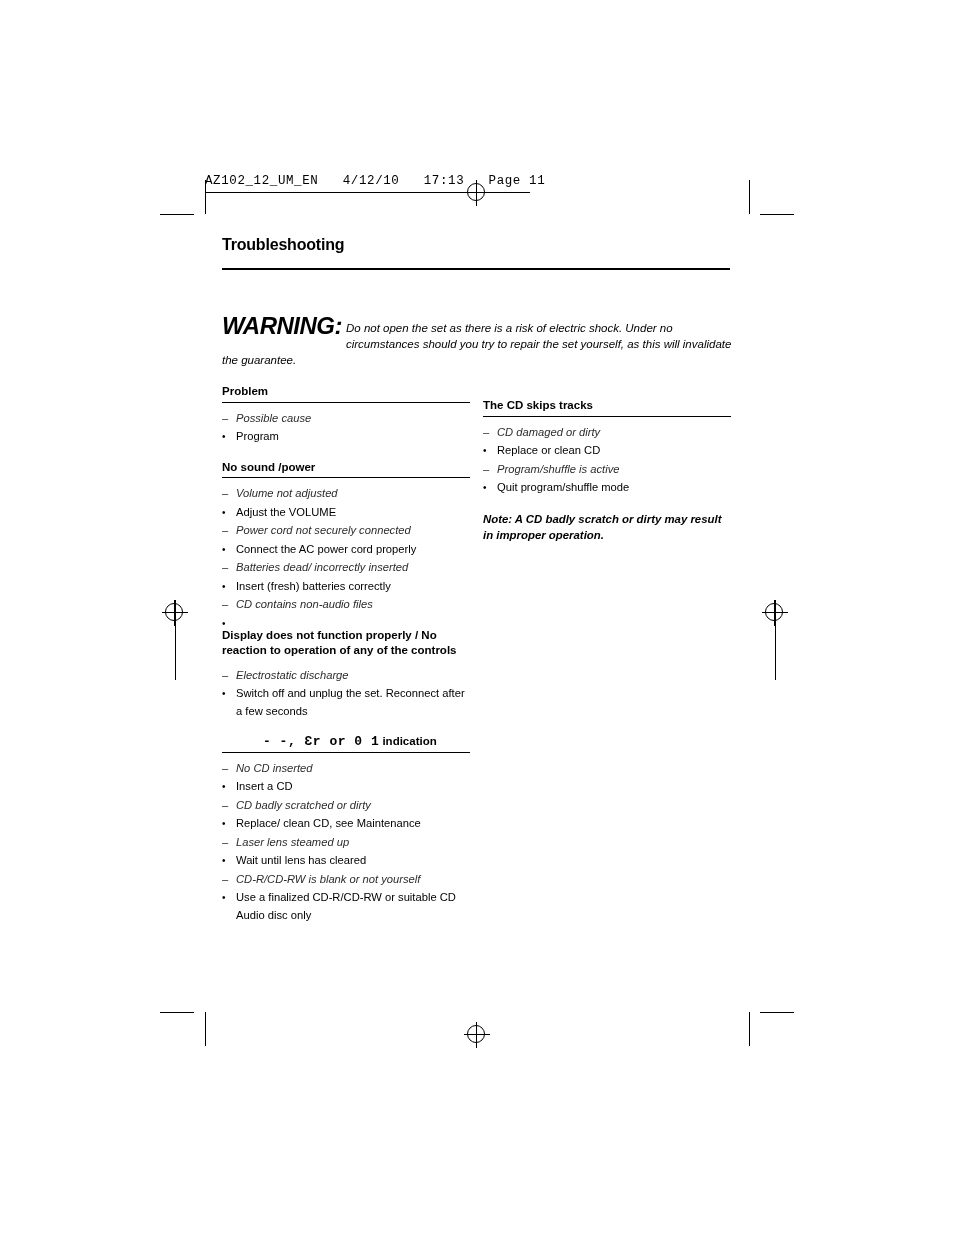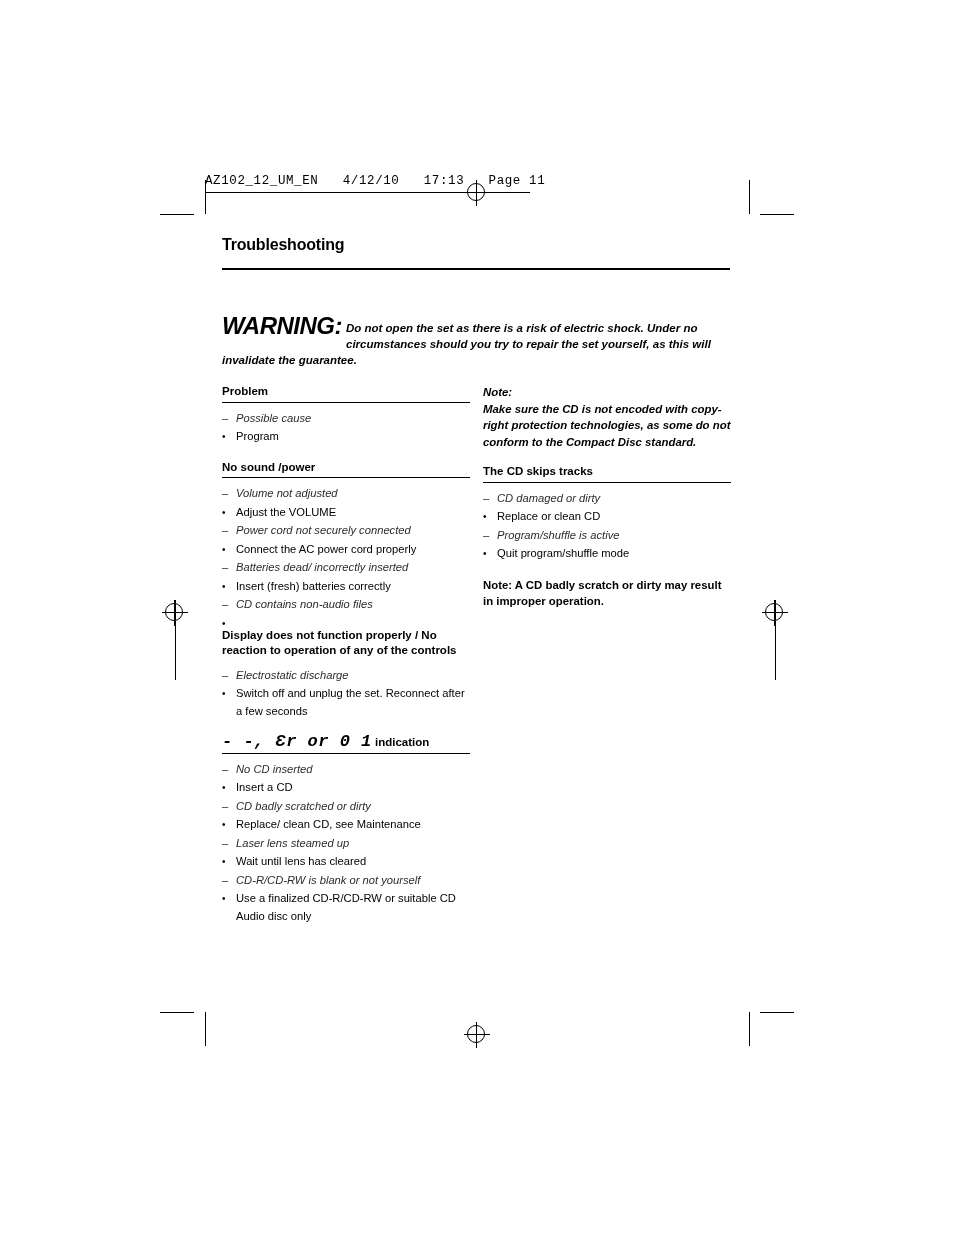--- a/index.html
+++ b/index.html
@@ -110,21 +110,21 @@
     font-size: 24px;
     font-style: italic;
     font-weight: bold;
     letter-spacing: -0.5px;
     line-height: 24px;
     margin-right: 4px;
     text-align: right;
   }
   .warning-text {
     font-size: 11.5px;
-    font-weight: bold;
+    font-weight: normal;
     font-style: italic;
     line-height: 16px;
     padding-top: 6px;
   }
 
   
   .col-left {
     position: absolute;
     left: 222px;
     top: 384px;
@@ -189,29 +189,30 @@
     line-height: 16.5px;
     margin-bottom: 12px;
   }
   .note-label {
     display: block;
   }
 
   .note-inline {
     font-size: 11.4px;
     font-weight: bold;
+    font-style: italic;
     line-height: 16.5px;
     margin-top: 6px;
   }
 
   .lcd {
     font-family: "Liberation Mono", monospace;
-    font-style: italic;
-    font-size: 17px;
+    font-size: 13px;
     letter-spacing: 0.5px;
+    margin-left: 41px;
   }
 
   .spacer-sm { height: 6px; }
 </style>
 </head>
 <body>
 
 <div class="crop-mark" style="left:160px; top:214px; width:34px; height:1px;"></div>
 <div class="crop-mark" style="left:760px; top:214px; width:34px; height:1px;"></div>
 <div class="crop-mark" style="left:160px; top:1012px; width:34px; height:1px;"></div>
@@ -367,24 +368,20 @@
           <span class="mark">•</span>
           <span>Use a finalized CD-R/CD-RW or suitable CD Audio disc only</span>
         </li>
       </ul>
     </div>
 
   </div>
 
   <div class="col-right">
 
-    <div class="note-block">
-      <span class="note-label">Note:</span>
-      <span>Make sure the CD is not encoded with copy-right protection technologies, as some do not conform to the Compact Disc standard.</span>
-    </div>
 
     <div style="margin-top:14px;">
       <div class="sec-head">The CD skips tracks</div>
       <div class="sec-rule"></div>
       <ul class="items">
         <li class="cause">
           <span class="mark">–</span>
           <span>CD damaged or dirty</span>
         </li>
         <li class="remedy">

